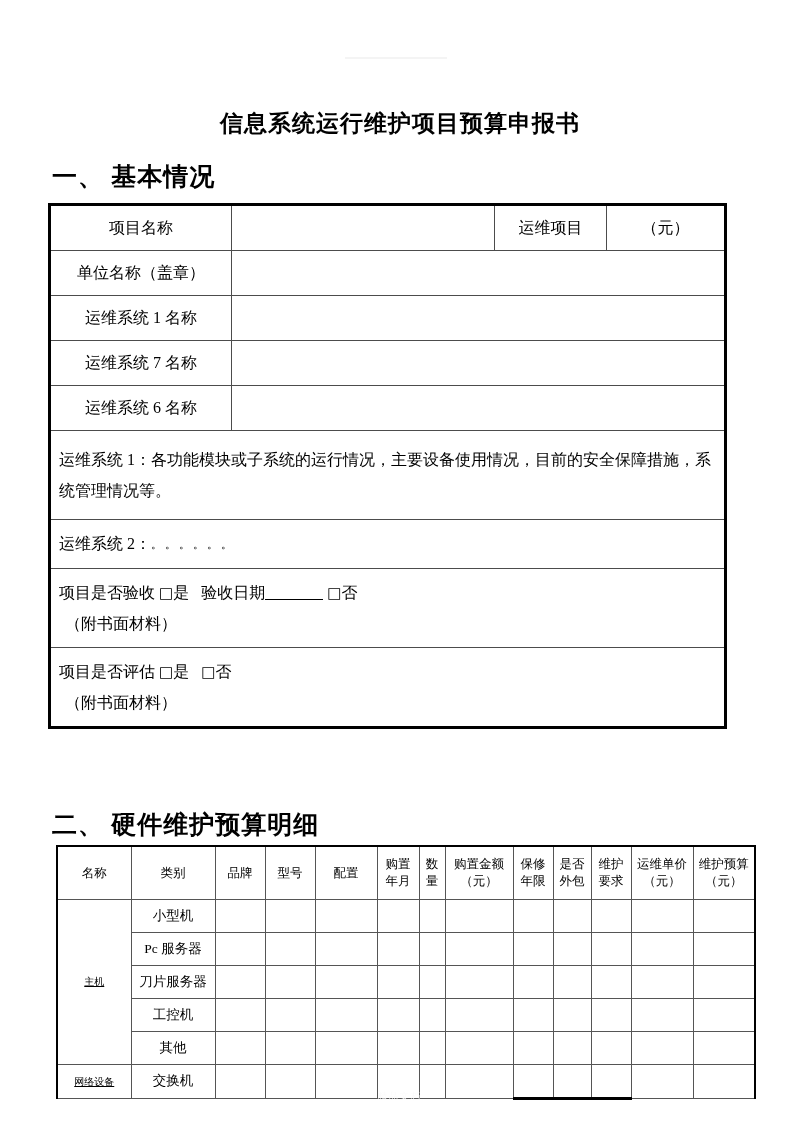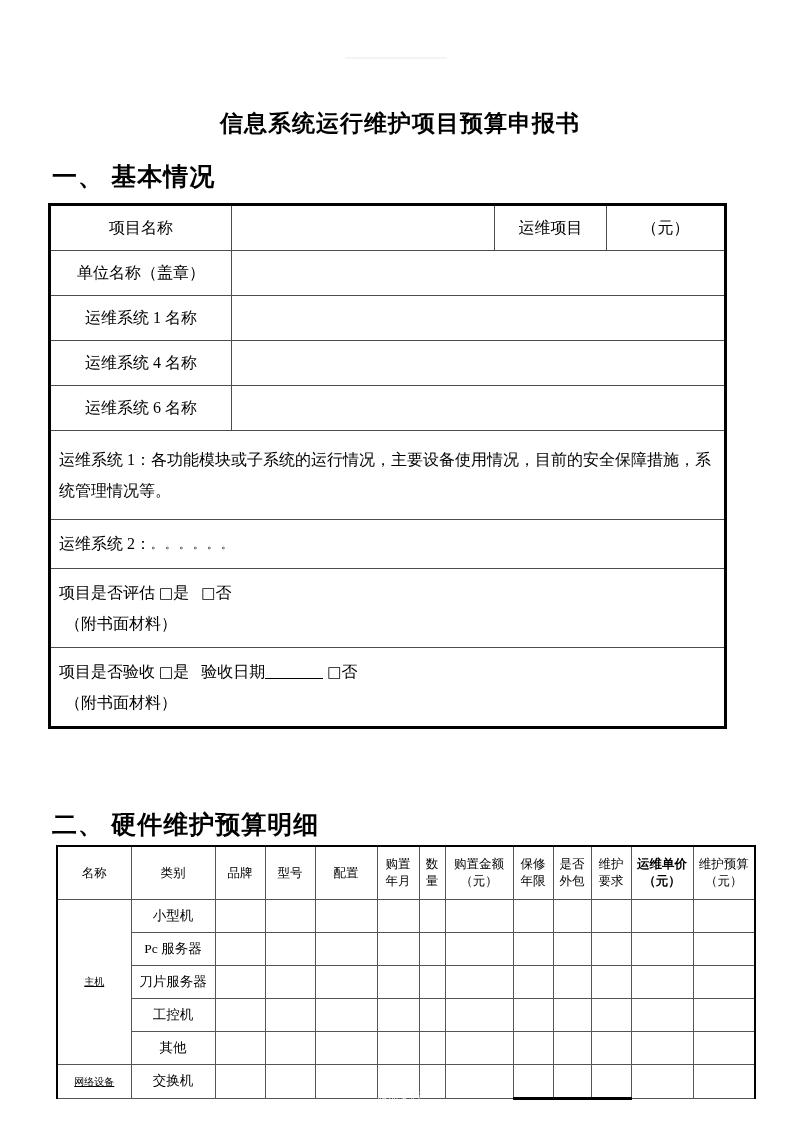--- a/index.html
+++ b/index.html
@@ -116,21 +116,21 @@
     border: 1px solid #555;
     font-size: 12.5px;
     text-align: center;
     vertical-align: middle;
     font-weight: normal;
     padding: 0 1px;
     line-height: 1.35;
   }
   table.hw th { height: 52px; }
   table.hw td { height: 32px; }
-  table.hw th.accent { font-weight: bold; }
+  table.hw th.accent { font-weight: normal; }
   table.hw td.group {
     font-size: 10px;
     text-decoration: underline;
   }
   table.hw td.sub {
     font-size: 13.5px;
   }
   
   table.hw tr.lastrow td.heavy-bottom {
     border-bottom: 3px solid #000;
@@ -175,48 +175,48 @@
       </tr>
       <tr>
         <td class="lbl">单位名称（盖章）</td>
         <td class="blank" colspan="3"></td>
       </tr>
       <tr>
         <td class="lbl">运维系统 1 名称</td>
         <td class="blank" colspan="3"></td>
       </tr>
       <tr>
-        <td class="lbl">运维系统 4 名称</td>
+        <td class="lbl">运维系统 7 名称</td>
         <td class="blank" colspan="3"></td>
       </tr>
       <tr>
         <td class="lbl">运维系统 6 名称</td>
         <td class="blank" colspan="3"></td>
       </tr>
       <tr>
         <td class="para" colspan="4" style="height:88px">运维系统 1：各功能模块或子系统的运行情况，主要设备使用情况，目前的安全保障措施，系统管理情况等。</td>
       </tr>
       <tr>
         <td class="para" colspan="4" style="height:48px"><span>运维系统 2：</span><span class="dots">。。。。。。</span></td>
-      </tr>
-      <tr>
-        <td class="para" colspan="4" style="height:78px">
-          <span>项目是否评估</span>
-          <span class="cbox">□</span><span>是</span>
-          &nbsp;&nbsp;<span class="cbox">□</span><span>否</span>
-          <br>
-          <span style="margin-left:6px">（附书面材料）</span>
-        </td>
       </tr>
       <tr>
         <td class="para" colspan="4" style="height:78px">
           <span>项目是否验收</span>
           <span class="cbox">□</span><span>是</span>
           &nbsp;&nbsp;<span>验收日期</span><span class="ul-blank"></span>
           <span class="cbox">□</span><span>否</span>
+          <br>
+          <span style="margin-left:6px">（附书面材料）</span>
+        </td>
+      </tr>
+      <tr>
+        <td class="para" colspan="4" style="height:78px">
+          <span>项目是否评估</span>
+          <span class="cbox">□</span><span>是</span>
+          &nbsp;&nbsp;<span class="cbox">□</span><span>否</span>
           <br>
           <span style="margin-left:6px">（附书面材料）</span>
         </td>
       </tr>
     </tbody>
   </table>
 
   <div class="section-heading s2">二、 硬件维护预算明细</div>
 
   <table class="tbl hw">

